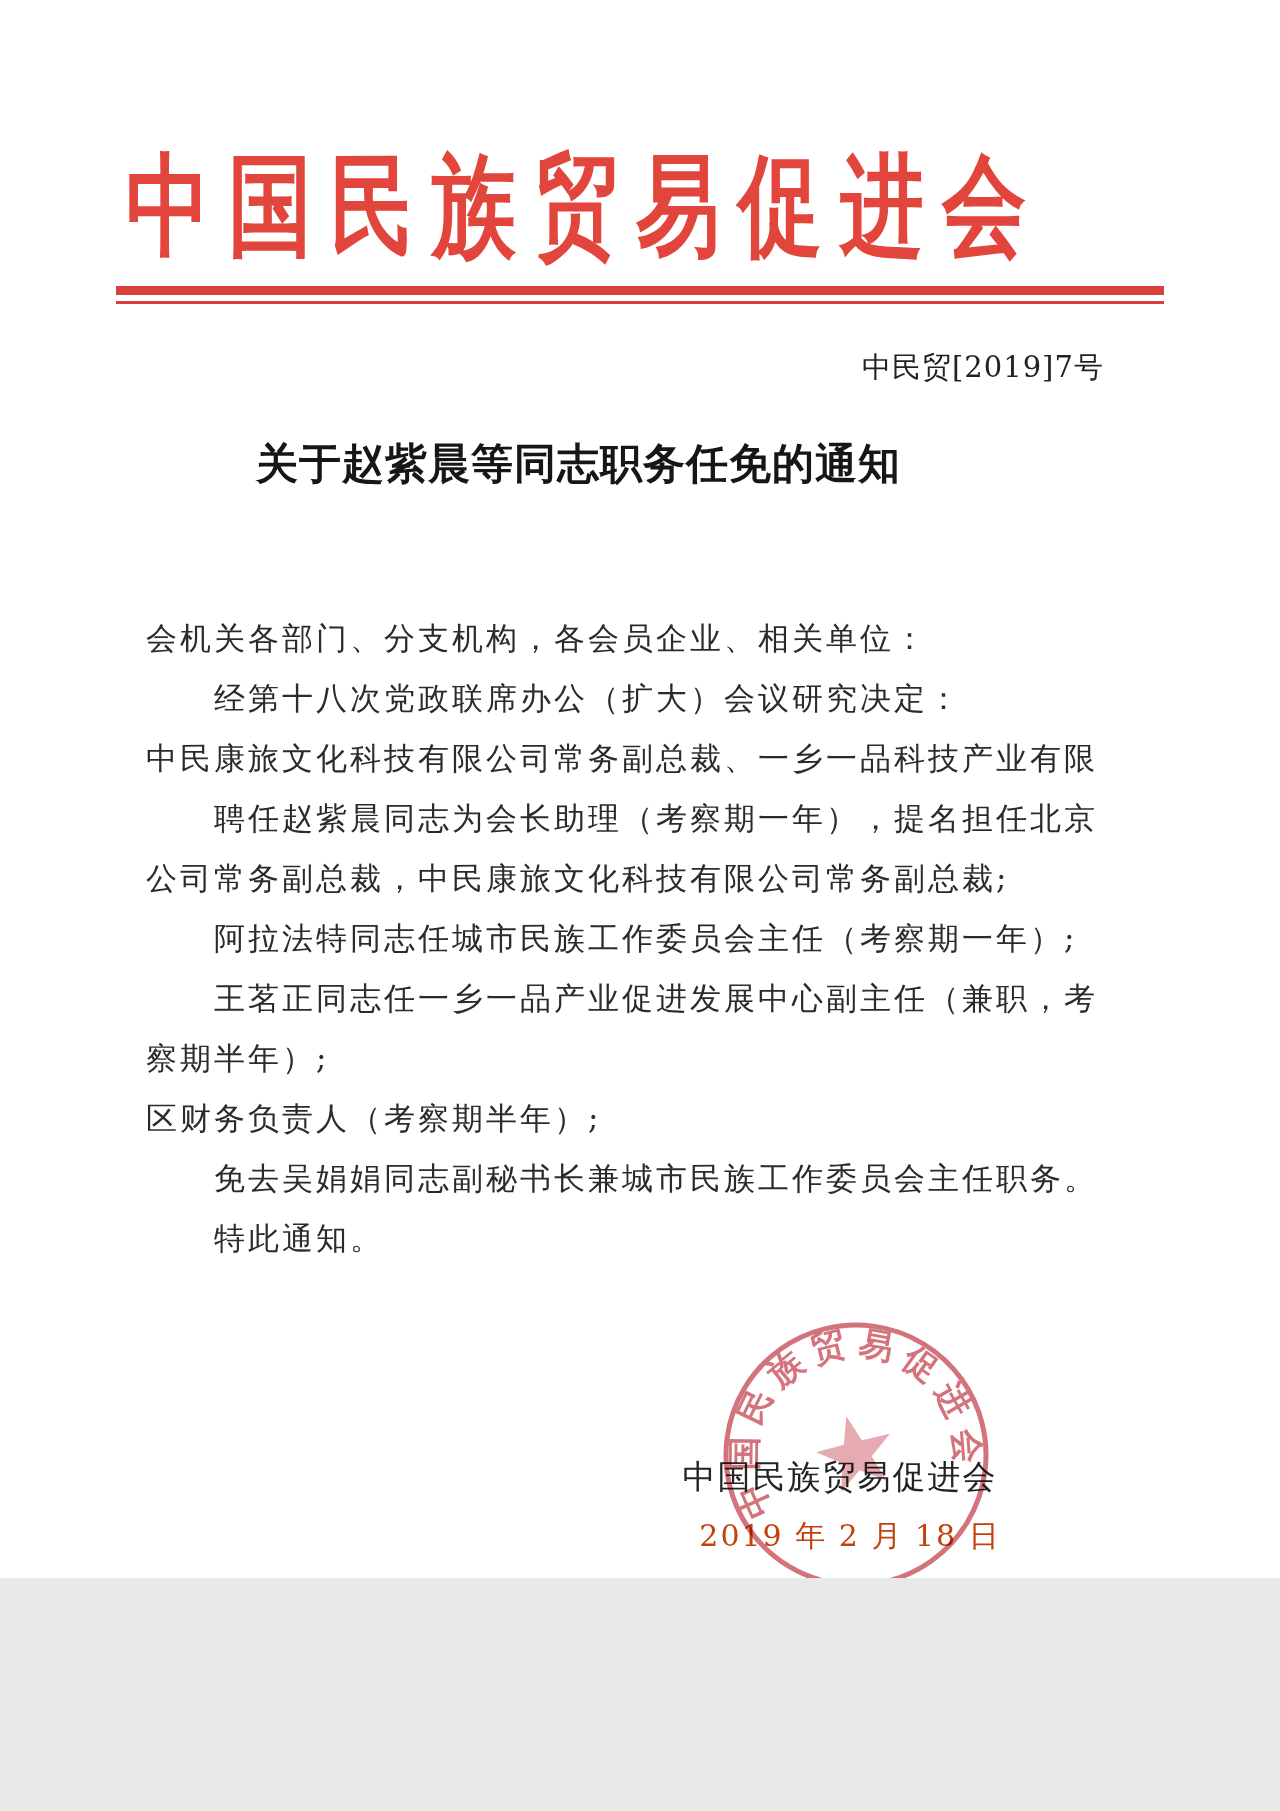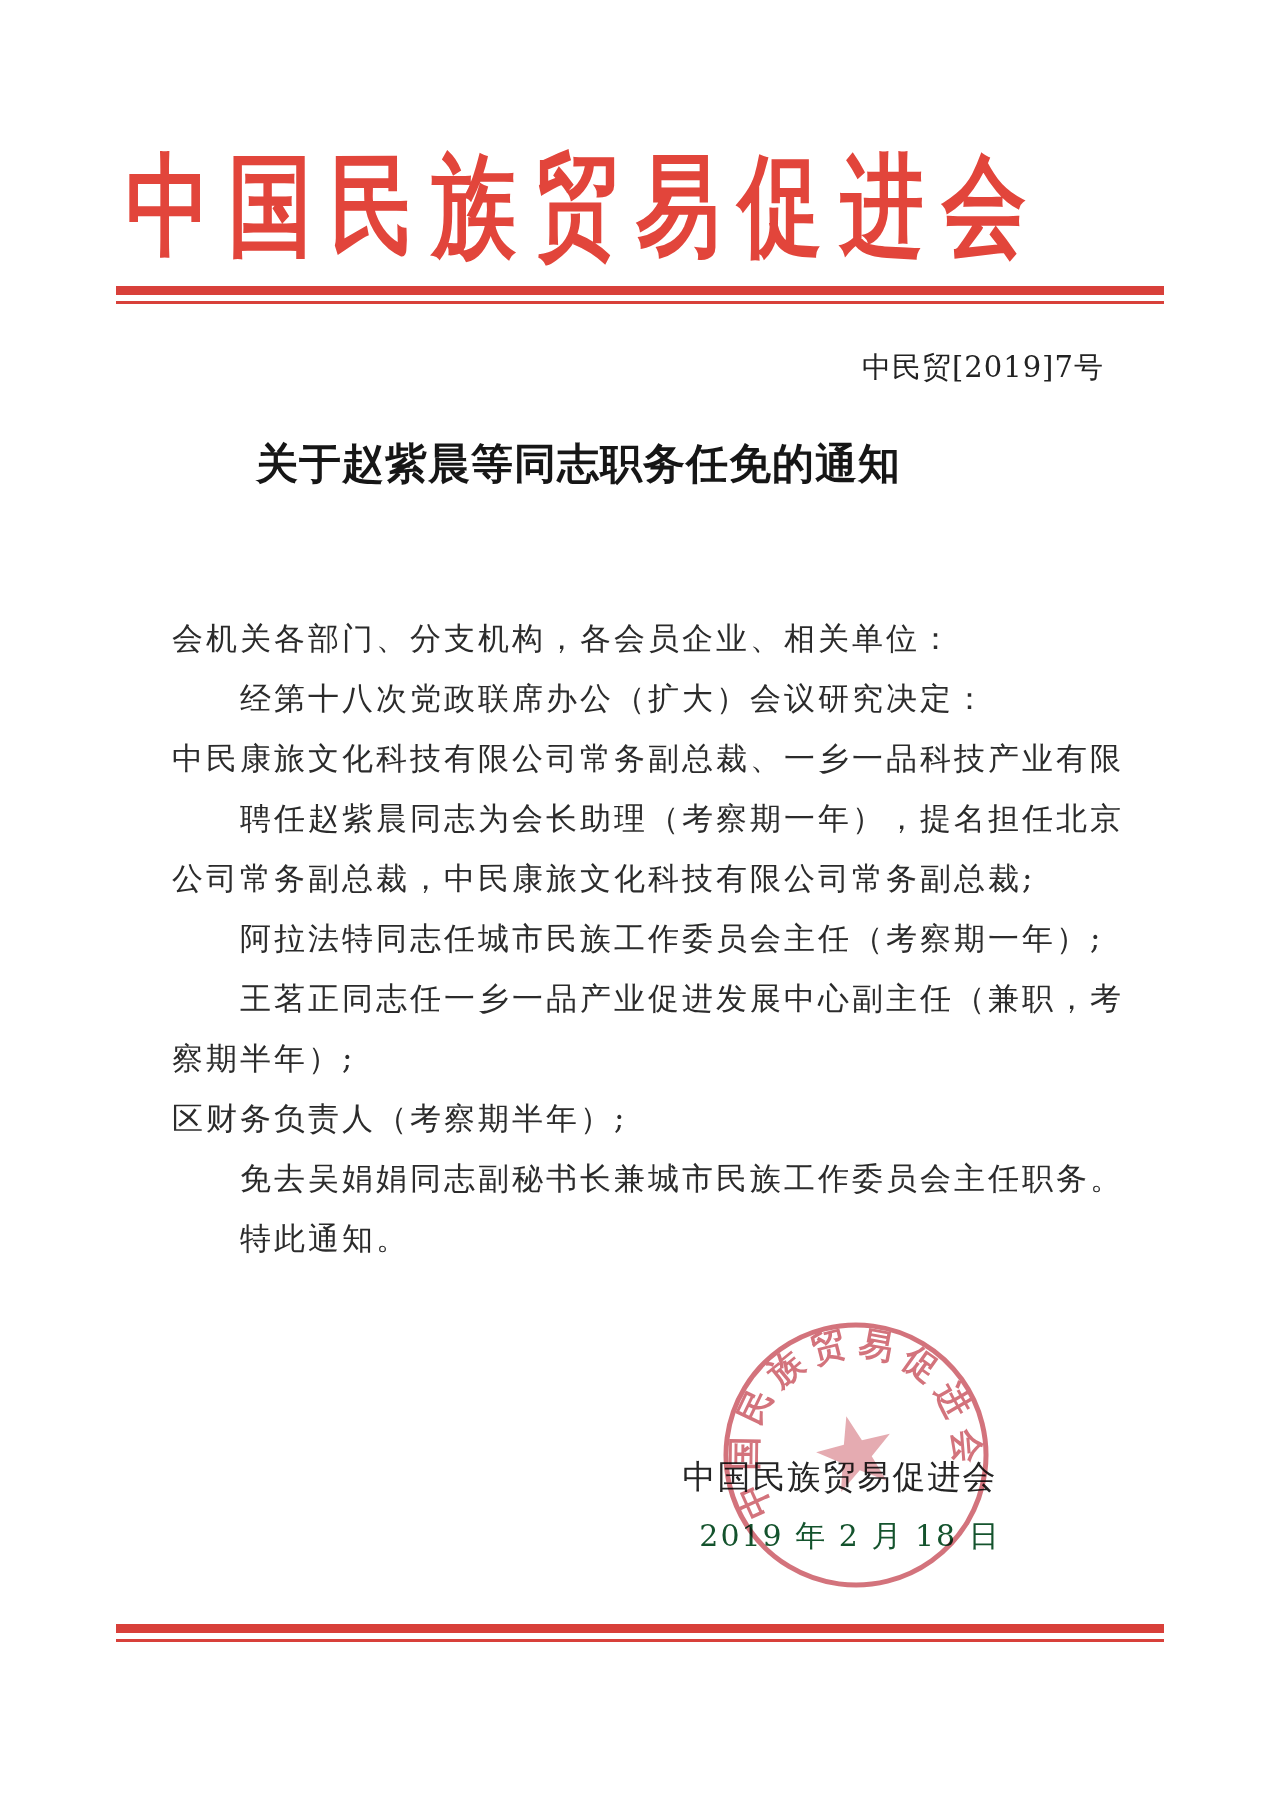--- a/index.html
+++ b/index.html
@@ -4,21 +4,21 @@
 <style>
   :root{
     --header-red:#e2453b;
     --rule-red:#d8403a;
     --seal-red:#c9545f;
     --ink:#2b2b2b;
   }
   html,body{margin:0;padding:0;background:#e9e9e9;}
   .page{
     position:relative;
-    width:1280px;height:1811px;
+    width:1280px;height:1578px;
     margin:0 auto;
     background:#ffffff;
     font-family:"DejaVu Serif","Liberation Serif",serif;
     color:var(--ink);
     overflow:hidden;
   }
   .org-name{
     position:absolute;left:126px;top:150px;
     font-size:84px;font-weight:700;
     color:var(--header-red);
@@ -37,34 +37,34 @@
     position:absolute;left:862px;top:348px;
     font-size:29px;letter-spacing:1px;color:#222;
     white-space:nowrap;
   }
   .doc-title{
     position:absolute;left:256px;top:436px;
     font-size:42px;font-weight:700;letter-spacing:1px;
     color:#161616;white-space:nowrap;
   }
   .body-block{
-    position:absolute;left:172px;top:608px;width:1000px;
+    position:absolute;left:146px;top:608px;width:1000px;
     font-size:31px;letter-spacing:3px;line-height:60px;
     color:var(--ink);
   }
   .body-line{height:60px;white-space:nowrap;}
   .sig-org{
     position:absolute;left:640px;top:1455px;width:400px;
     text-align:center;font-size:33px;letter-spacing:2px;
     white-space:nowrap;color:#242424;
   }
   .sig-date{
     position:absolute;left:650px;top:1516px;width:400px;
     text-align:center;font-size:30px;letter-spacing:2px;
-    white-space:nowrap;color:#14532d;
+    white-space:nowrap;color:#c2410c;
   }
   .seal{
     position:absolute;left:718px;top:1317px;width:276px;height:276px;
     mix-blend-mode:multiply;opacity:.82;
   }
 </style>
 </head>
 <body>
 
 <div class="page">

